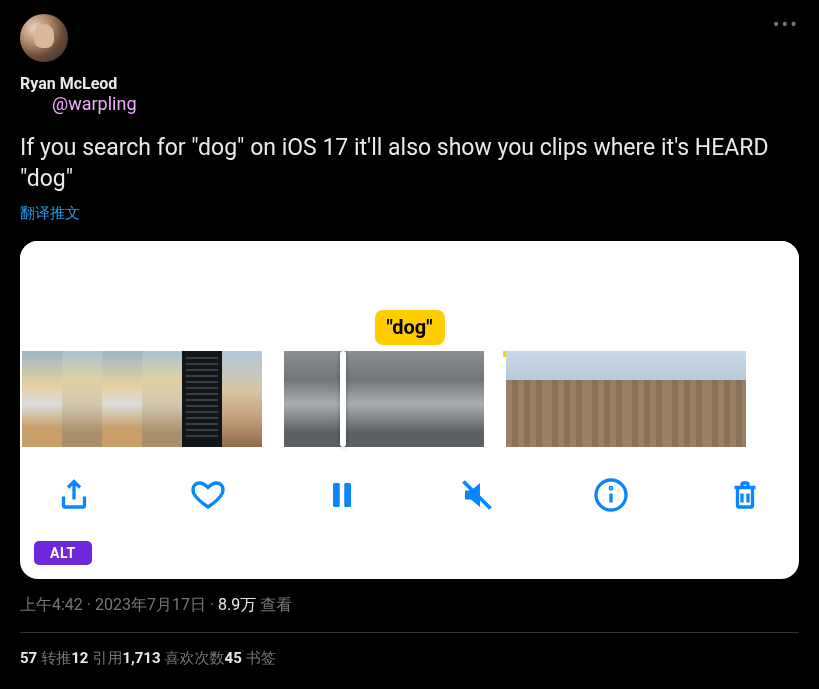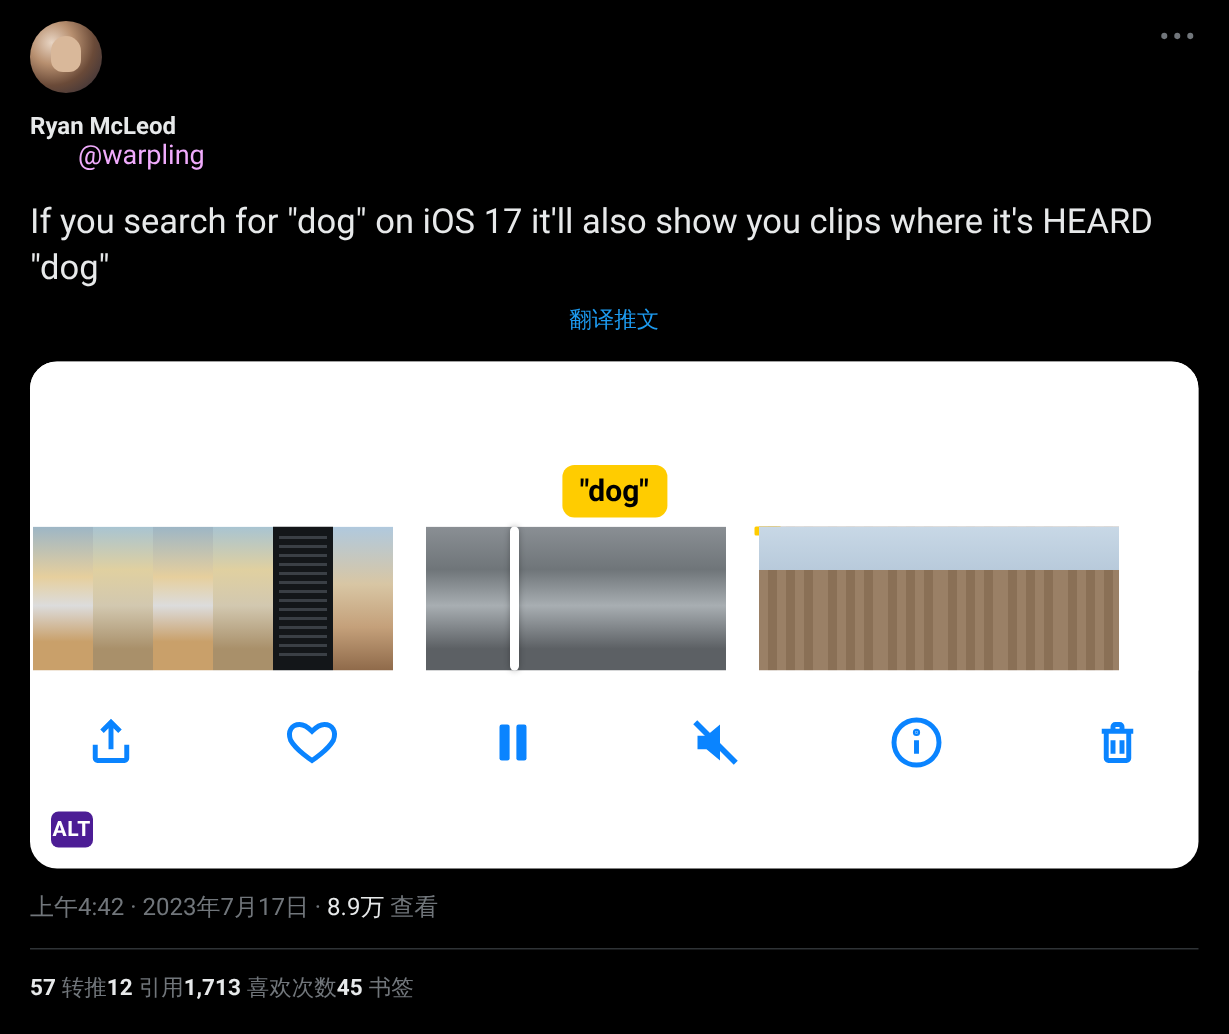--- a/index.html
+++ b/index.html
@@ -55,21 +55,20 @@
     font-size:23px;
     line-height:1.35;
     color:#e7e9ea;
     font-weight:400;
   }
   .translate {
     margin-top:10px;
     color:#1d9bf0;
     font-size:15px;
     cursor:pointer;
-    text-align:center;
   }
   .media-card {
     margin-top:18px;
     background:#fff;
     border-radius:18px;
     overflow:hidden;
     position:relative;
     height:338px;
     width:100%;
   }
@@ -133,25 +132,25 @@
     padding:0 34px;
   }
   .tb-btn { width:40px; height:40px; display:flex; align-items:center; justify-content:center; cursor:pointer;}
   .tb-btn svg { width:36px; height:36px; stroke:#0a84ff; fill:none; stroke-width:2.2; }
   .tb-btn.pause svg rect { fill:#0a84ff; stroke:none;}
   .tb-btn.mute svg { fill:#0a84ff; stroke:#0a84ff; }
   .alt-badge{
     position:absolute;
     left:14px;
     bottom:14px;
-    background:#4c1d95;
+    background:#6d28d9;
     color:#fff;
     font-weight:700;
     font-size:14px;
-    padding:4px 1px;
+    padding:4px 16px;
     border-radius:5px;
     letter-spacing:0.5px;
   }
   .meta {
     margin-top:16px;
     color:#71767b;
     font-size:16px;
   }
   .meta .views-num { color:#e7e9ea; font-weight:400; }
   .hr { height:1px; background:#2f3336; margin-top:16px; }

